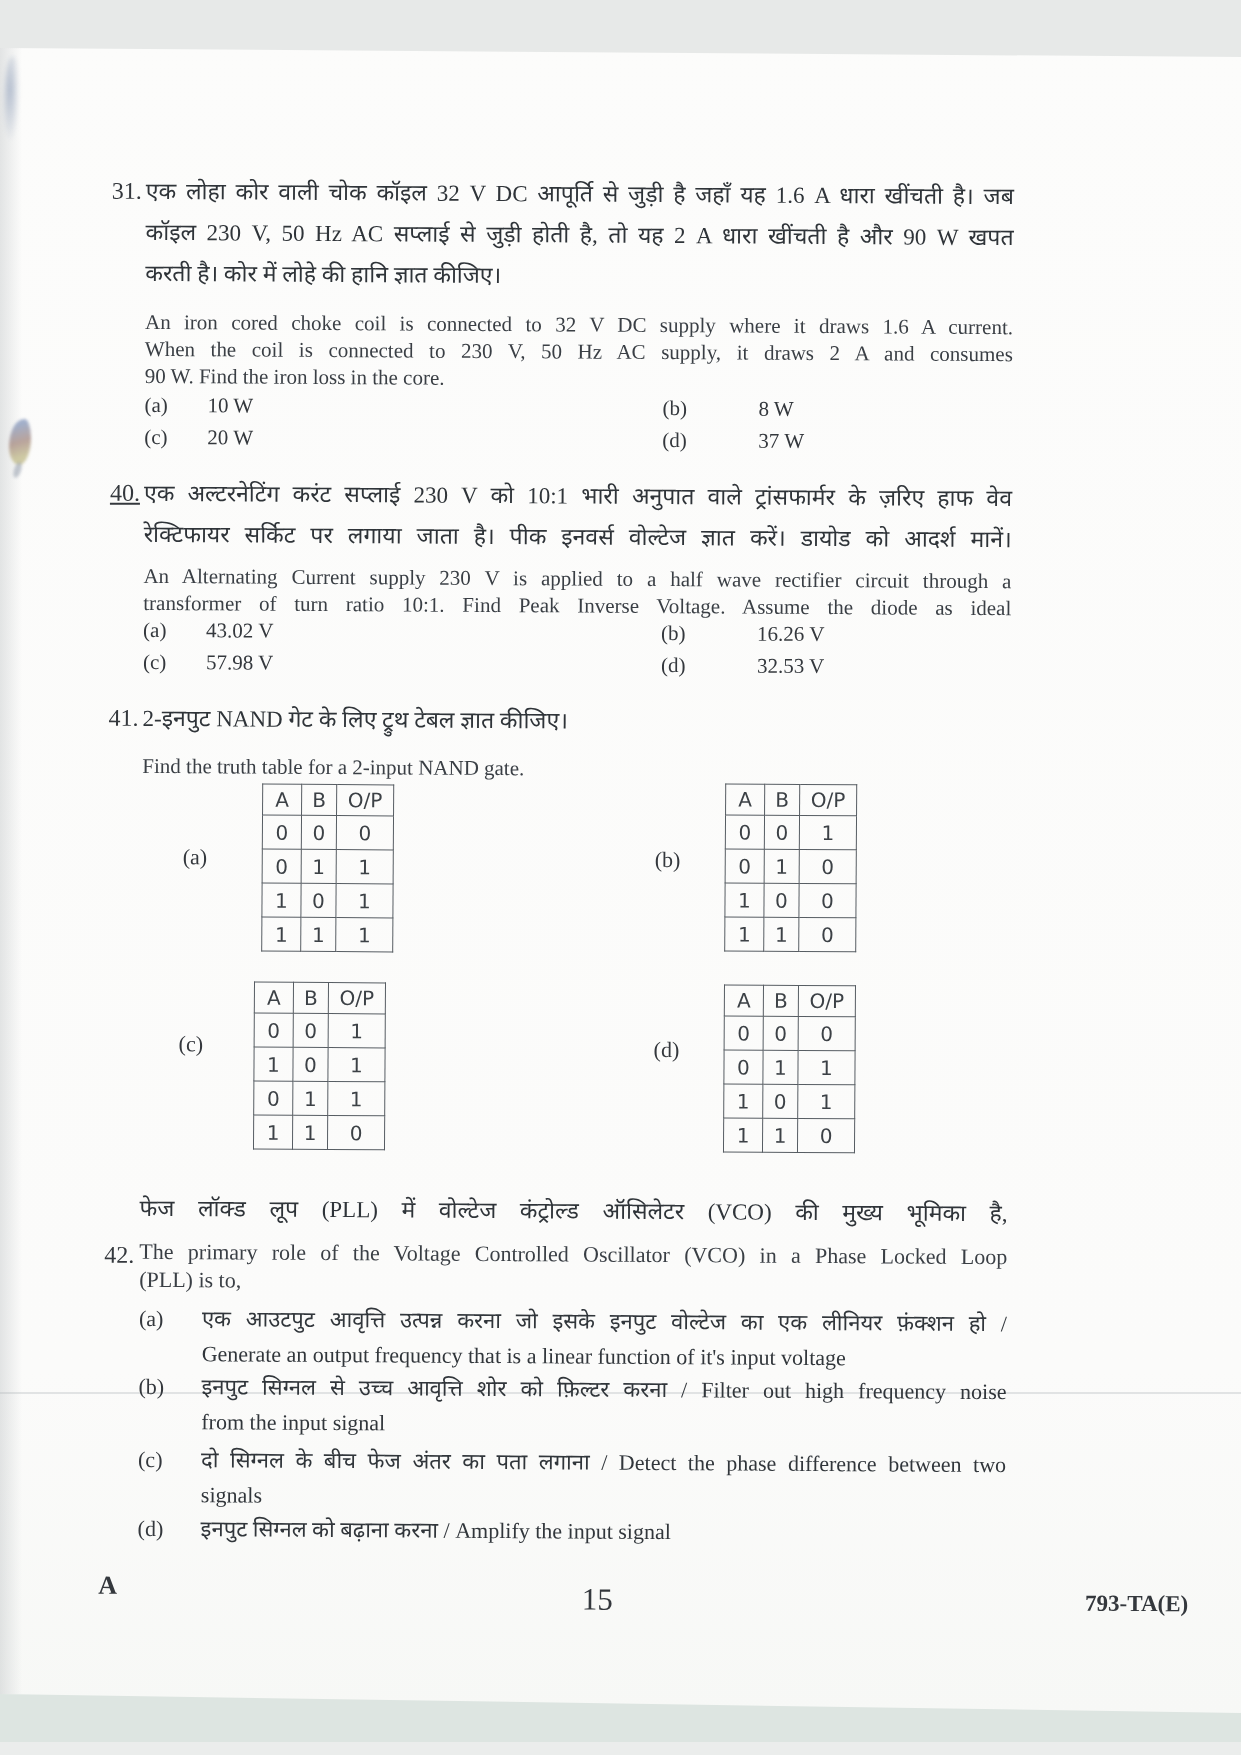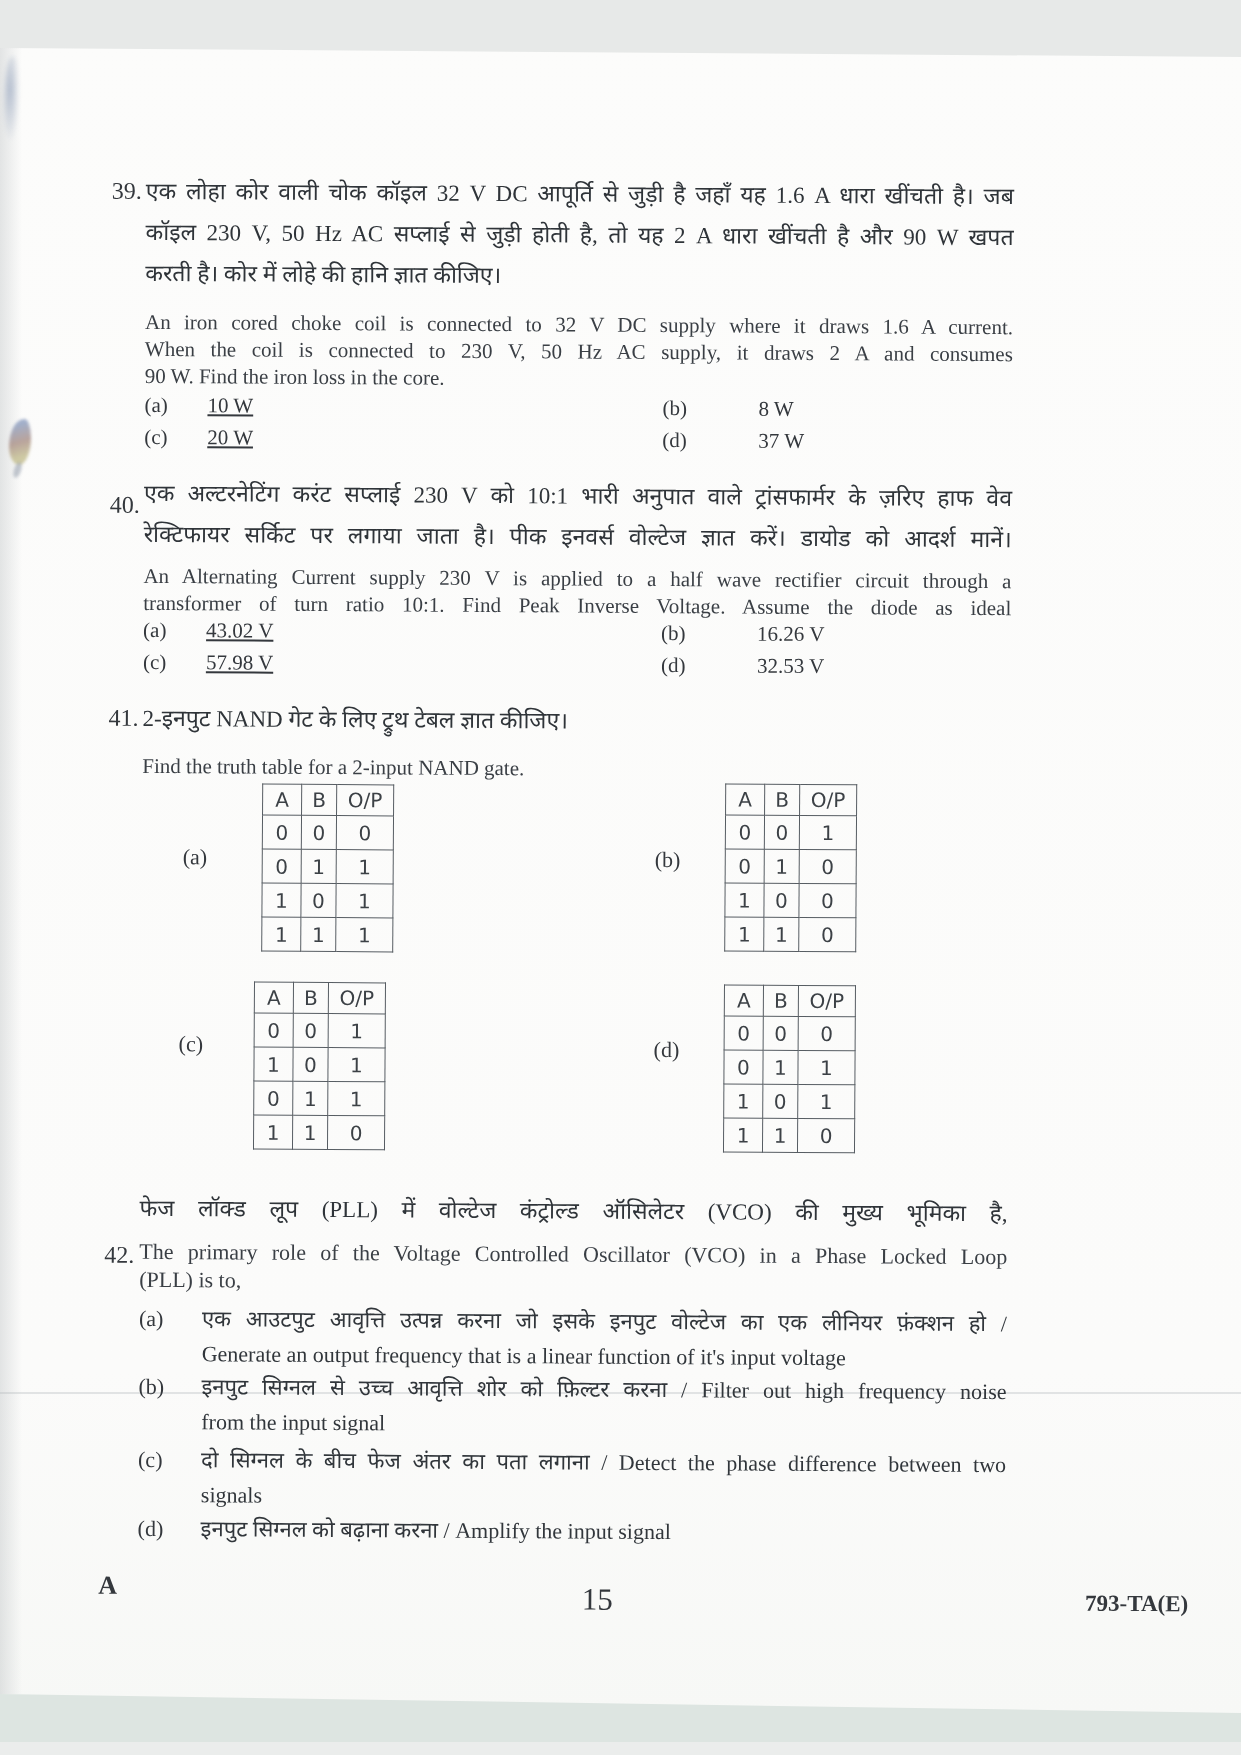--- a/index.html
+++ b/index.html
@@ -38,21 +38,21 @@
     transform:rotate(0.35deg); transform-origin:0 0; }
   .abs { position:absolute; }
   .qnum { font-size:24px; line-height:41px; width:50px; }
   .hindi { font-size:23px; line-height:41px; width:868px; color:#2f3439; }
   .eng { font-size:21px; line-height:27px; width:868px; color:#3a3f45; }
   .line { white-space:nowrap; }
   .jline { text-align:justify; text-align-last:justify; }
   .opt-block { width:868px; }
   .opt-row { position:relative; height:32px; font-size:21px; }
   .opt-row span { position:absolute; top:0; white-space:nowrap; }
-  .ol1 { left:0; }   .ov1 { left:63px;text-decoration:underline; }
+  .ol1 { left:0; }   .ov1 { left:63px; }
   .ol2 { left:518px; } .ov2 { left:614px; }
 
   table.truth { position:absolute; border-collapse:collapse; background:transparent;
     font-family:"DejaVu Sans","Liberation Sans",sans-serif; color:#3c4146; }
   table.truth th, table.truth td { border:1.6px solid #575d63; text-align:center; padding:0; }
   table.truth th { width:38px; height:30px; font-size:20px; font-weight:normal; }
   table.truth th:nth-child(2) { width:34px; }
   table.truth th:nth-child(3) { width:56px; }
   table.truth td { height:33px; font-size:20px; }
   .tlabel { font-size:22px; width:50px; }
@@ -71,21 +71,21 @@
 <div class="page-left-shade"></div>
 <div class="band-green"></div>
 <div class="band-bottom"></div>
 <div class="smudge-top"></div>
 <div class="smudge-mid"></div>
 <div class="smudge-tail"></div>
 <div class="faint-line"></div>
 
 <div id="content">
 
-  <div class="abs qnum" style="left:113px; top:170px;">39.</div>
+  <div class="abs qnum" style="left:113px; top:170px;">31.</div>
   <div class="abs hindi" style="left:147px; top:170px;">
     <div class="line jline">एक लोहा कोर वाली चोक कॉइल 32 V DC आपूर्ति से जुड़ी है जहाँ यह 1.6 A धारा खींचती है। जब</div>
     <div class="line jline">कॉइल 230 V, 50 Hz AC सप्लाई से जुड़ी होती है, तो यह 2 A धारा खींचती है और 90 W खपत</div>
     <div class="line">करती है। कोर में लोहे की हानि ज्ञात कीजिए।</div>
   </div>
   <div class="abs eng" style="left:147px; top:308px;">
     <div class="line jline">An iron cored choke coil is connected to 32  V DC supply where it draws 1.6  A current.</div>
     <div class="line jline">When the coil is connected to 230  V, 50  Hz AC supply, it draws 2  A and consumes</div>
     <div class="line">90  W.  Find the iron loss in the core.</div>
   </div>
@@ -97,21 +97,21 @@
       <span class="ov2">8 W</span>
     </div>
     <div class="opt-row">
       <span class="ol1">(c)</span>
       <span class="ov1">20 W</span>
       <span class="ol2">(d)</span>
       <span class="ov2">37 W</span>
     </div>
   </div>
 
-  <div class="abs qnum" style="left:113px; top:484px;">40.</div>
+  <div class="abs qnum" style="left:113px; top:472px;text-decoration:underline;">40.</div>
   <div class="abs hindi" style="left:147px; top:472px;">
     <div class="line jline">एक अल्टरनेटिंग करंट सप्लाई 230 V को 10:1 भारी अनुपात वाले ट्रांसफार्मर के ज़रिए हाफ वेव</div>
     <div class="line jline">रेक्टिफायर सर्किट पर लगाया जाता है। पीक इनवर्स वोल्टेज ज्ञात करें। डायोड को आदर्श मानें।</div>
   </div>
   <div class="abs eng" style="left:147px; top:562px;">
     <div class="line jline">An Alternating Current supply 230 V is applied to a half wave rectifier circuit through a</div>
     <div class="line jline">transformer of turn ratio 10:1.  Find Peak Inverse Voltage.  Assume the diode as ideal</div>
   </div>
   <div class="abs opt-block" style="left:147px; top:617px;">
     <div class="opt-row">

